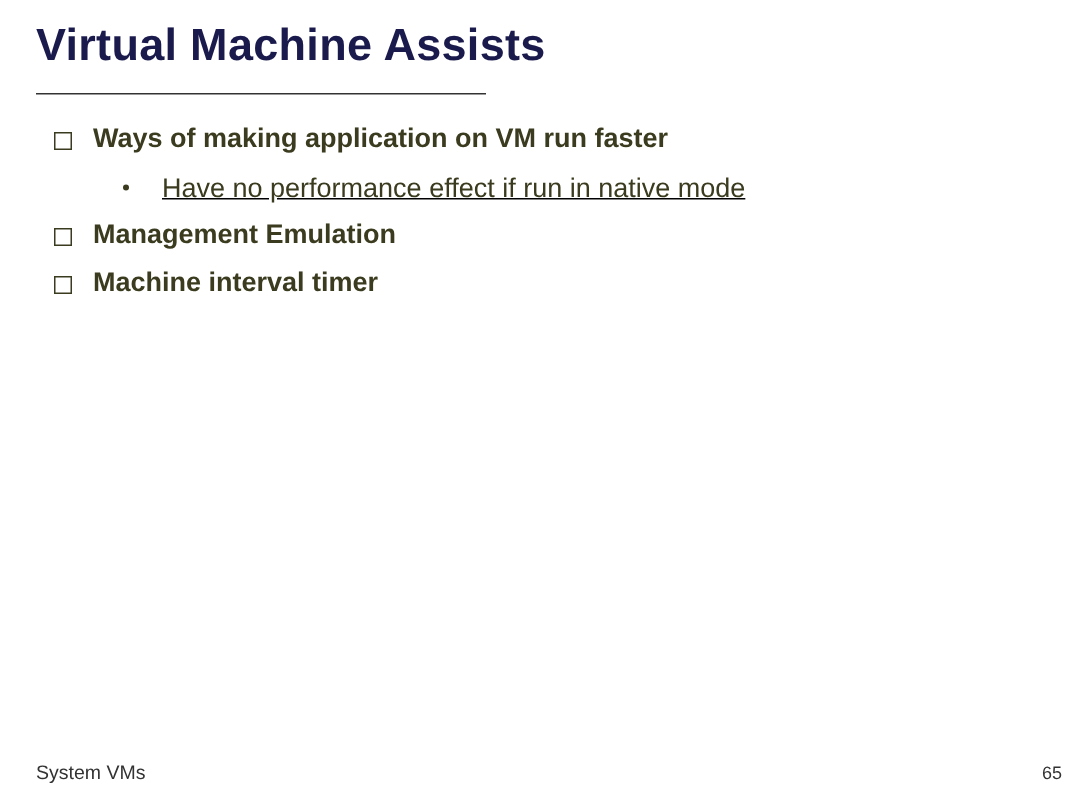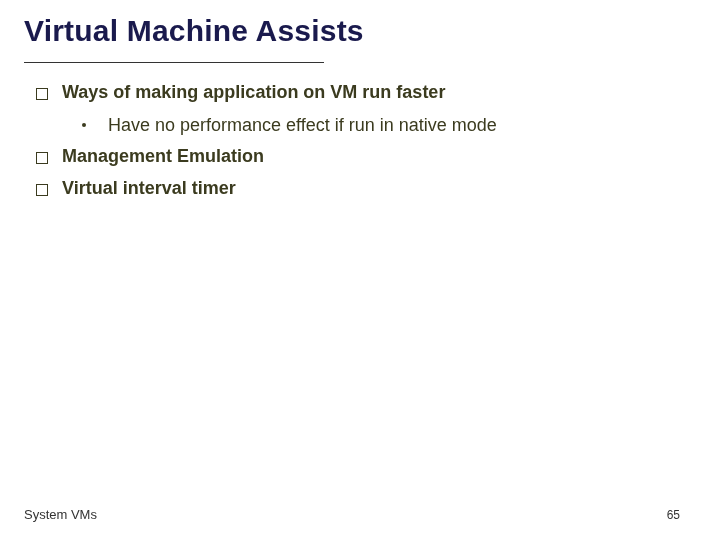--- a/index.html
+++ b/index.html
@@ -27,41 +27,41 @@
       margin-top: 7px;
       margin-right: 14px;
       flex: 0 0 auto;
     }
     .l1-text {
       font-size: 18px;
       font-weight: bold;
       color: #3b3b1f;
       line-height: 1.25;
     }
-    .l2 { list-style: none; padding: 0; margin: 6px 0 8px 46px; }
+    .l2 { list-style: none; padding: 0; margin: 6px 0 8px 46px; text-decoration: underline; }
     .l2 > li { display: flex; align-items: flex-start; margin-bottom: 6px; }
     .l2-bullet {
       width: 4px; height: 4px;
       background: #3b3b1f;
       border-radius: 50%;
       margin-top: 9px;
       margin-right: 22px;
       flex: 0 0 auto;
     }
     .l2-text {
       font-size: 18px;
       font-weight: normal;
       color: #3b3b1f;
       line-height: 1.3;
     }
     .footer {
       position: absolute;
       bottom: 18px;
       left: 24px;
-      right: 40px;
+      right: 12px;
       display: flex;
       justify-content: space-between;
       align-items: flex-end;
       font-family: Arial, sans-serif;
     }
     .footer-left { font-size: 13px; color: #333; }
     .footer-right { font-size: 12px; color: #333; }
   </style>
 </head>
 <body>
@@ -87,21 +87,21 @@
       </ul>
 
       <li>
         <span class="l1-bullet"></span>
         <span class="l1-text">Management Emulation</span>
       </li>
 
 
       <li>
         <span class="l1-bullet"></span>
-        <span class="l1-text">Virtual interval timer</span>
+        <span class="l1-text">Machine interval timer</span>
       </li>
 
     </ul>
   </div>
 
   <div class="footer">
     <span class="footer-left">System VMs</span>
     <span class="footer-right">65</span>
   </div>
 

